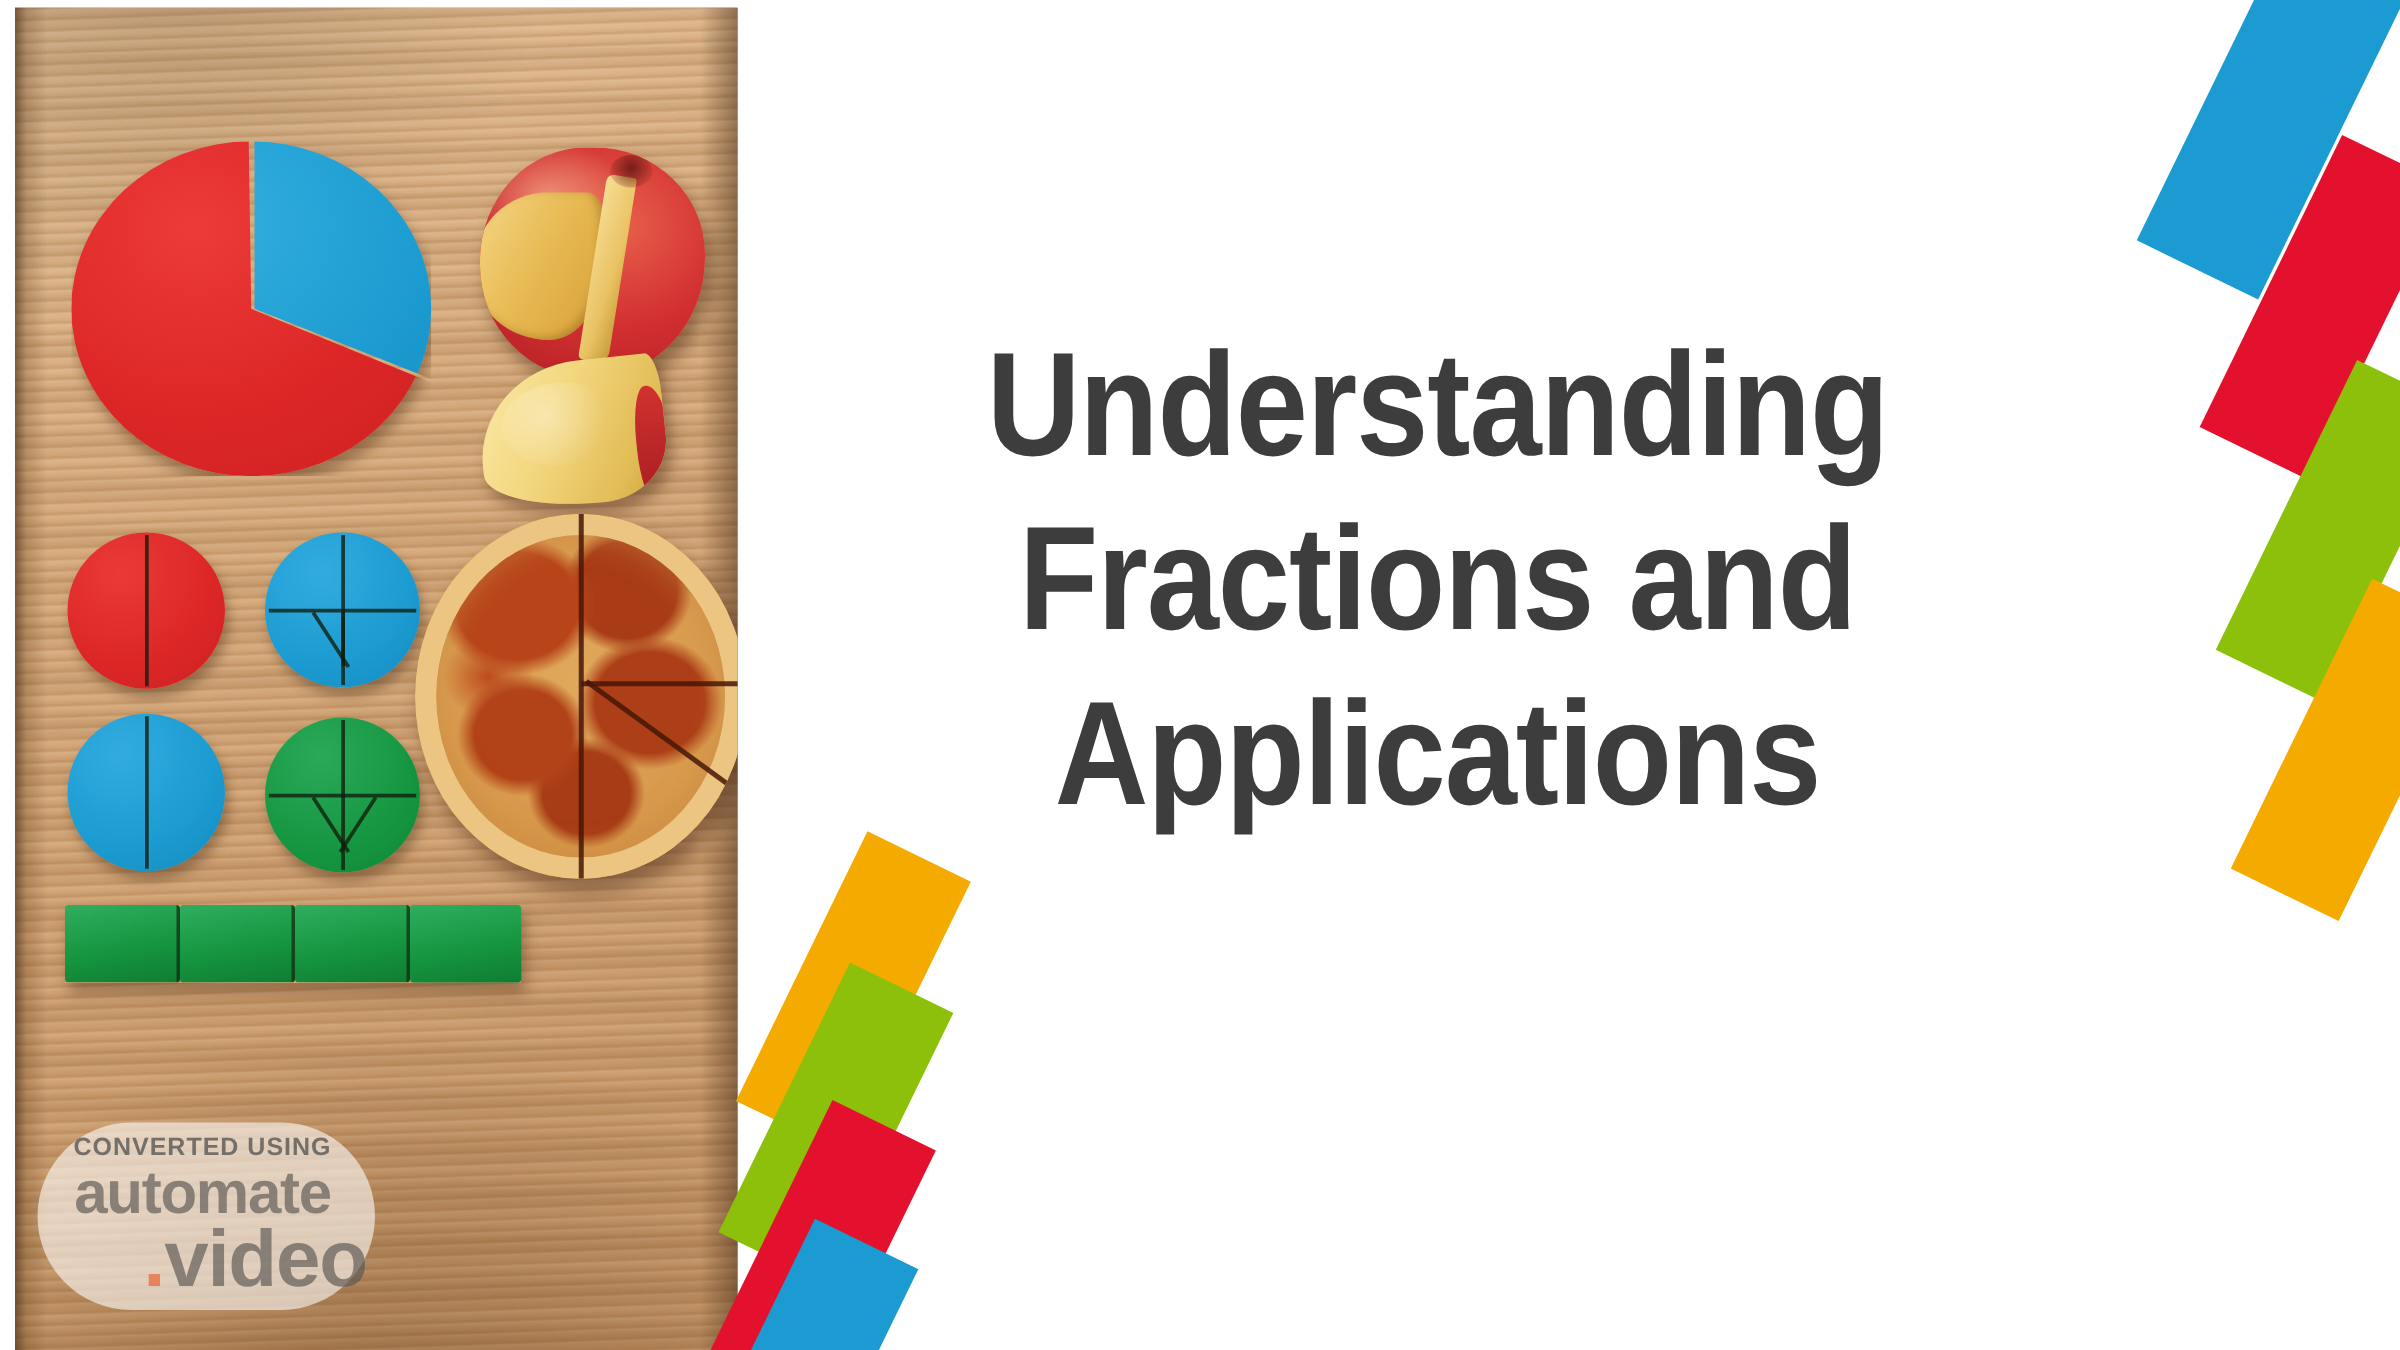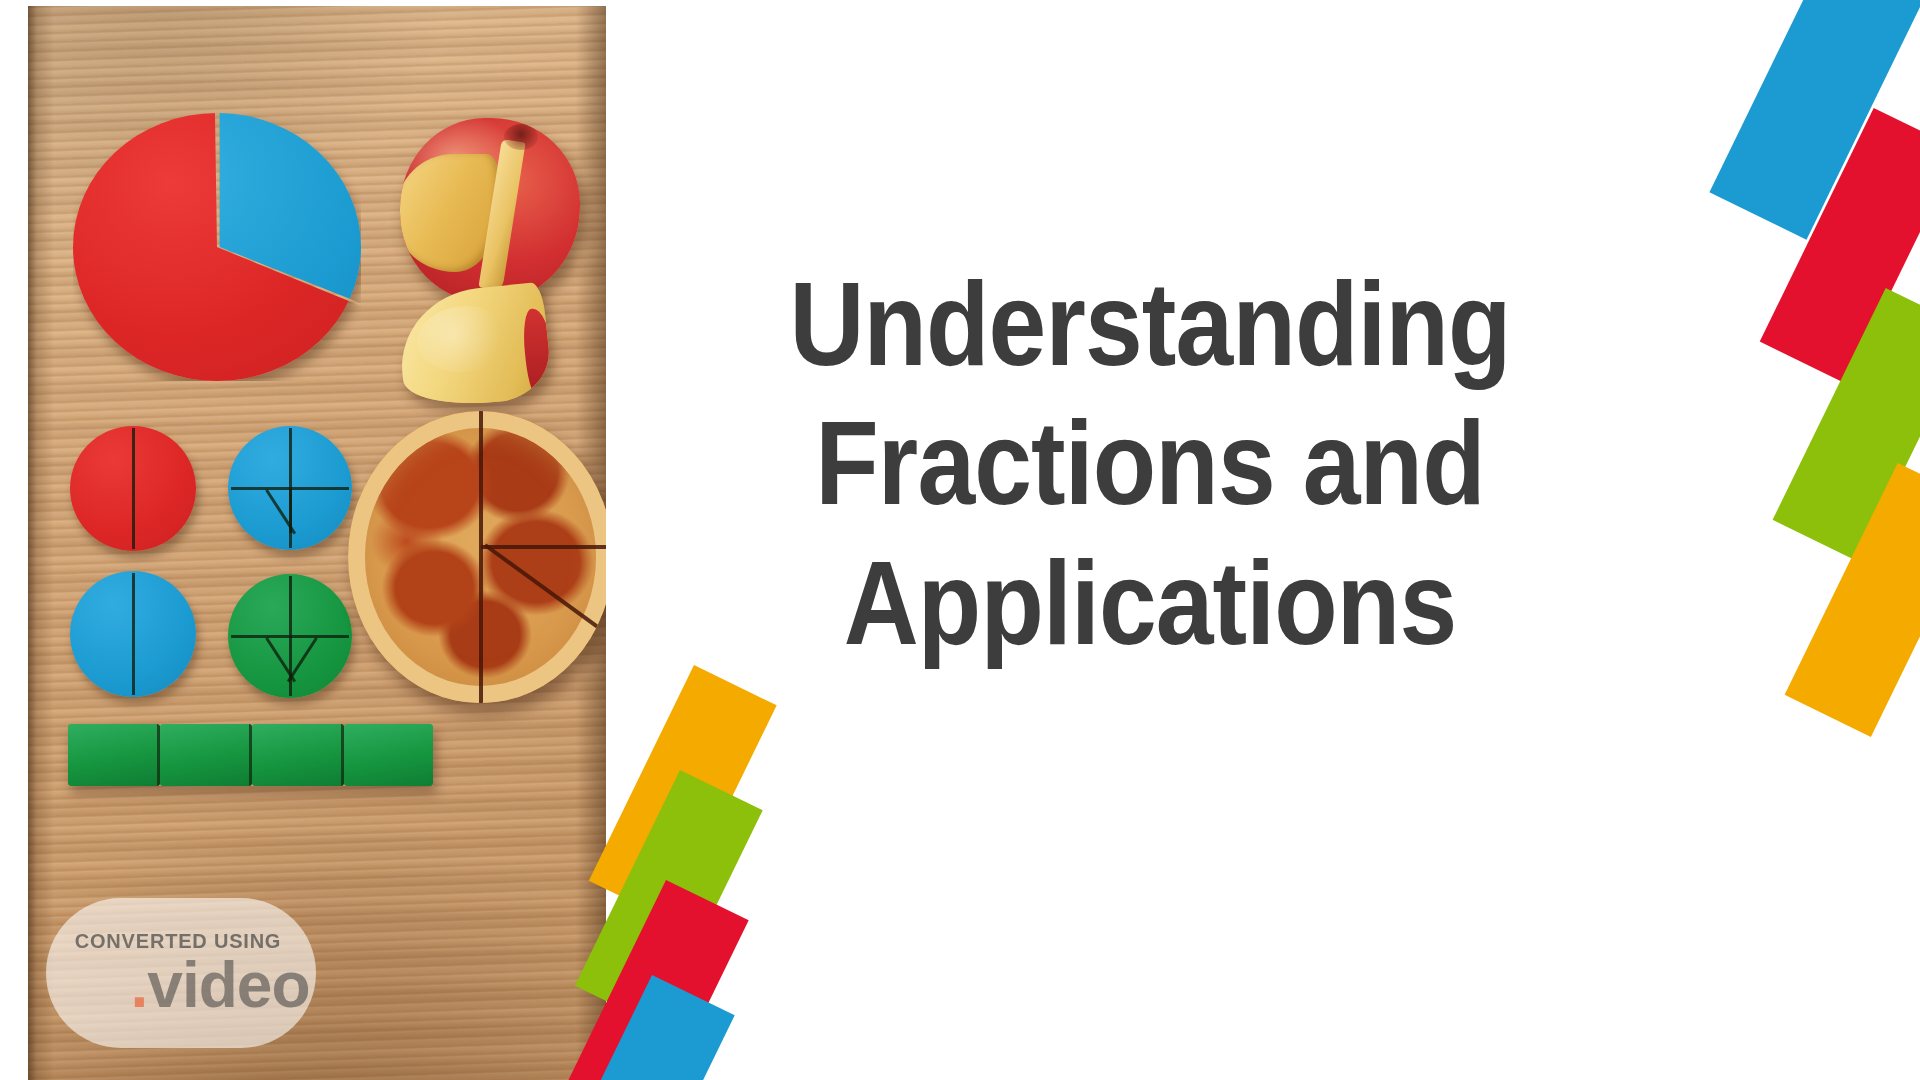--- a/index.html
+++ b/index.html
@@ -19,21 +19,21 @@
   #slide {
     position: absolute;
     inset: 0;
     background: #ffffff;
     overflow: hidden;
   }
 
   
   #photo-panel {
     position: absolute;
-    left: 28px;
+    left: 12px;
     top: 6px;
     width: 578px;
     height: 1074px;
     overflow: hidden;
     background: #d5a97a;
     box-shadow: -4px 0 10px rgba(0,0,0,.35) inset;
   }
   
   .wood {
     position: absolute;
@@ -343,20 +343,21 @@
 
     <div id="fraction-bar">
       <span class="seg"></span>
       <span class="seg"></span>
       <span class="seg"></span>
       <span class="seg"></span>
     </div>
 
     <div id="watermark">
       <div class="wm-top">CONVERTED USING</div>
+      <div class="wm-mid">automate</div>
       <div class="wm-bot"><span class="wm-dot">.</span><span>video</span></div>
     </div>
   </div>
 
   <h1 id="title">Understanding Fractions and Applications</h1>
 
   <div class="ribbon" id="ribbon-tr-blue"></div>
   <div class="ribbon" id="ribbon-tr-red"></div>
   <div class="ribbon" id="ribbon-tr-green"></div>
   <div class="ribbon" id="ribbon-tr-orange"></div>

